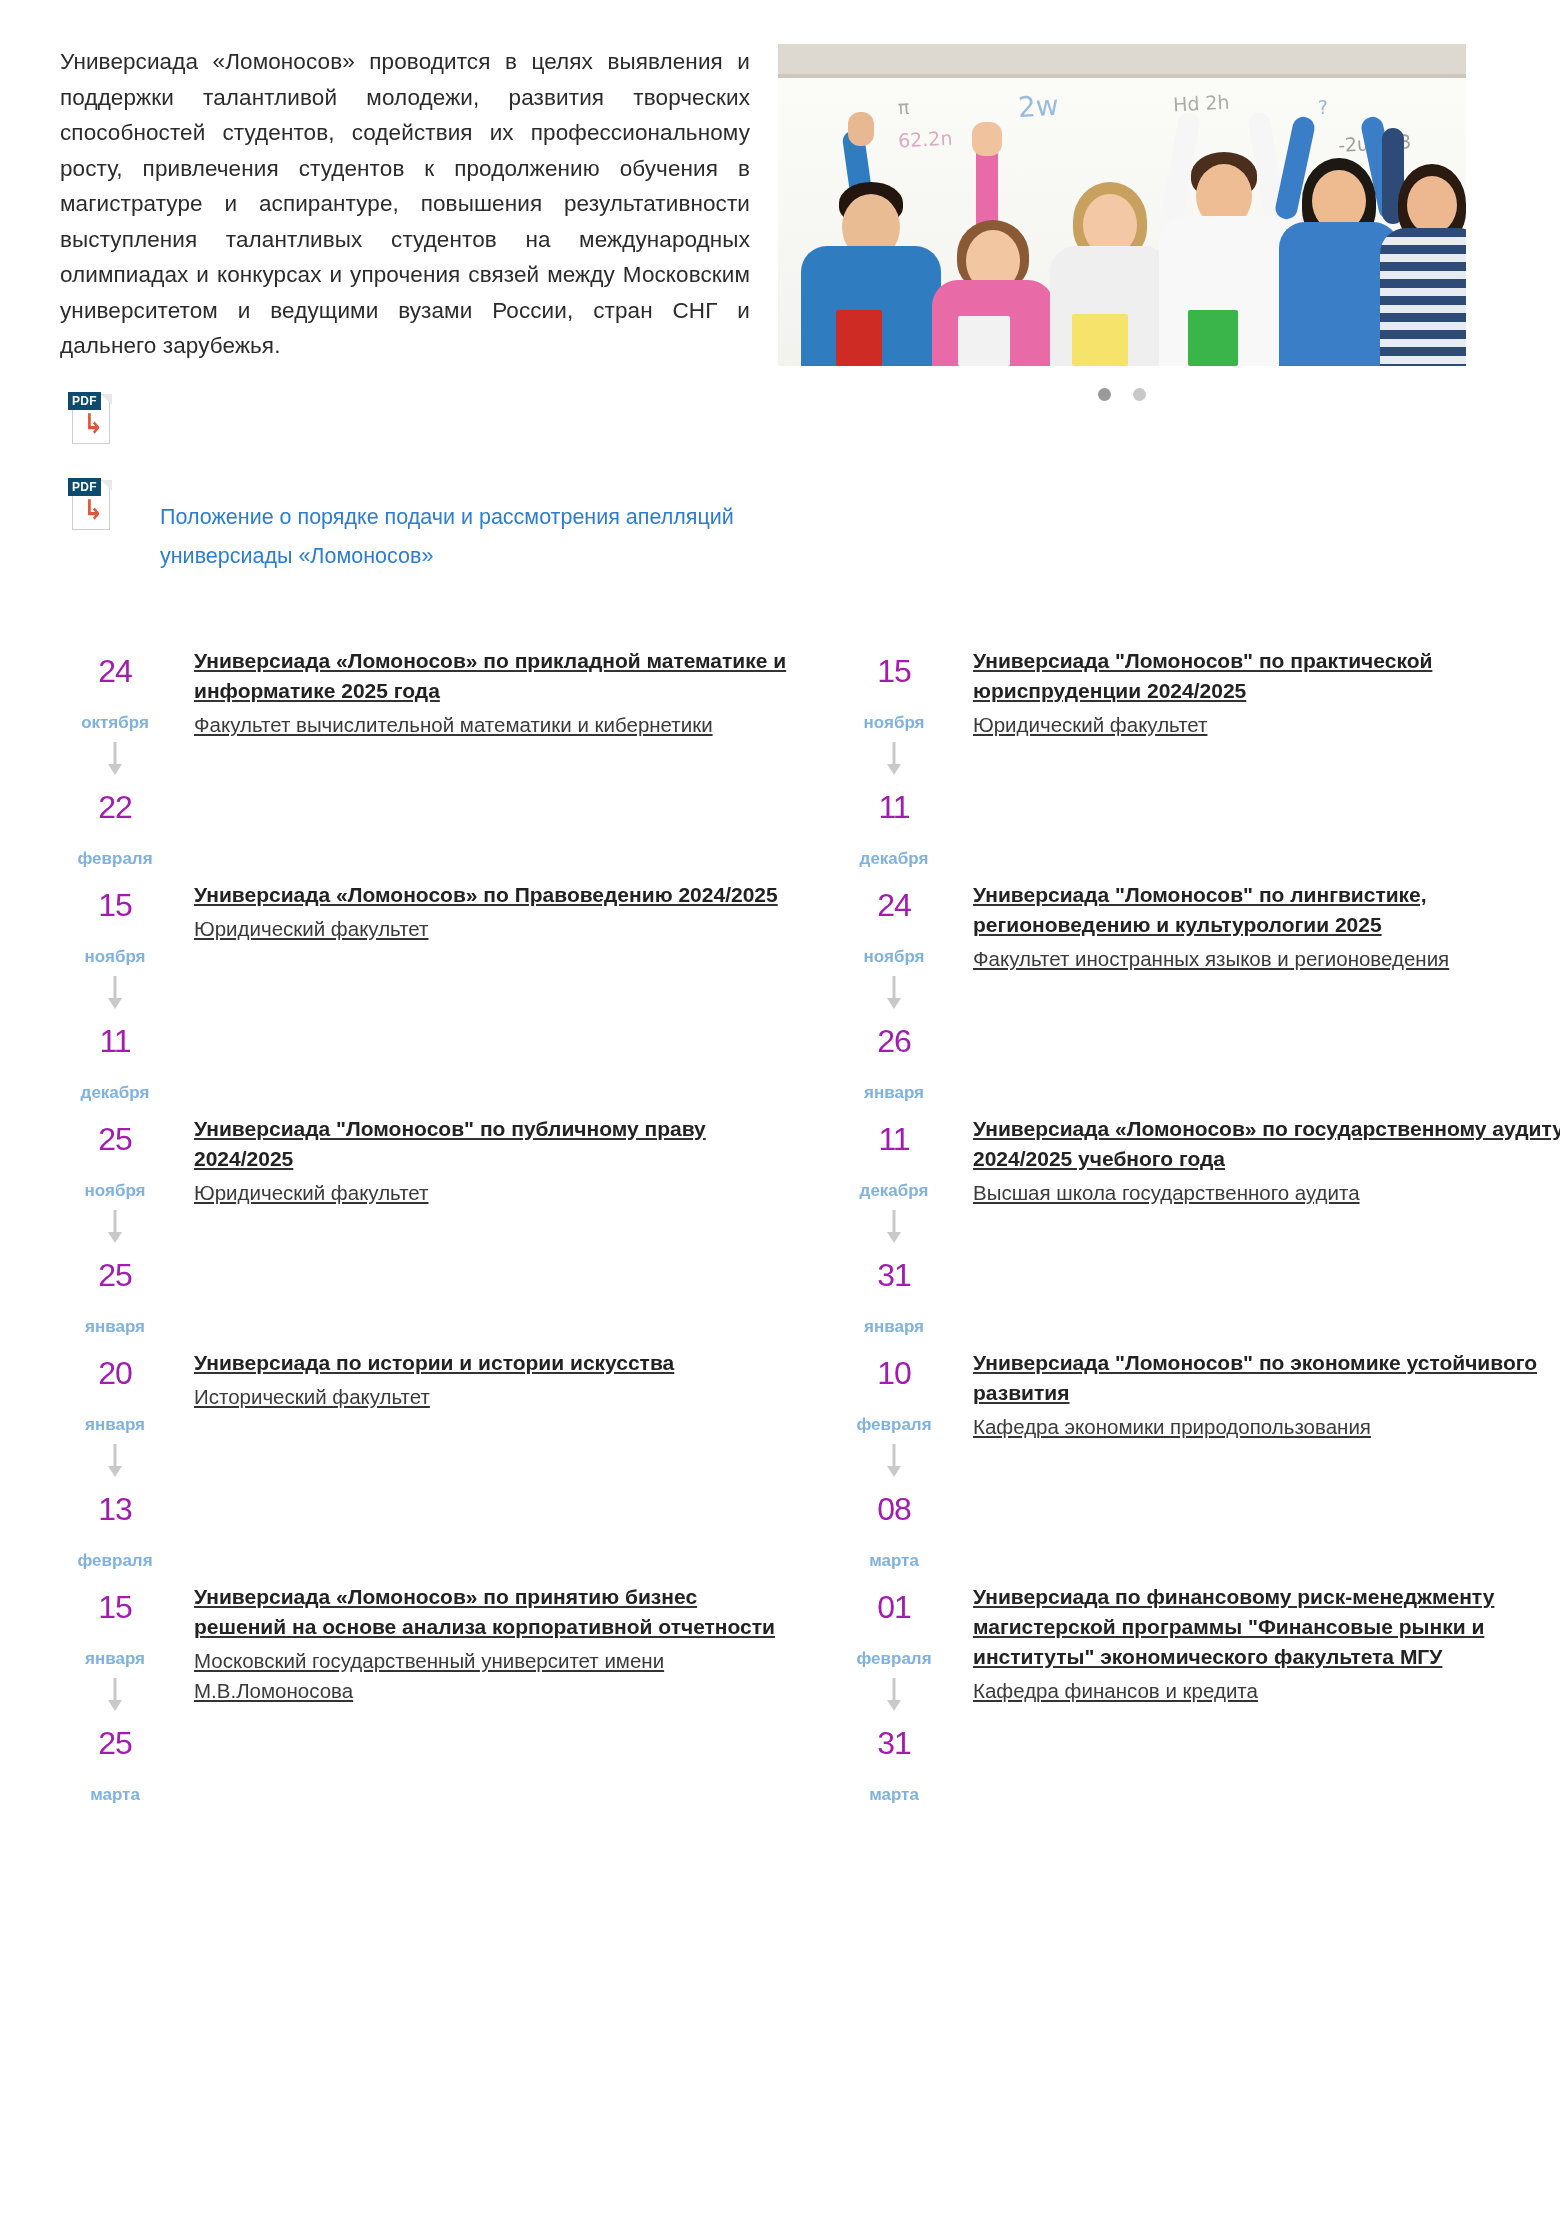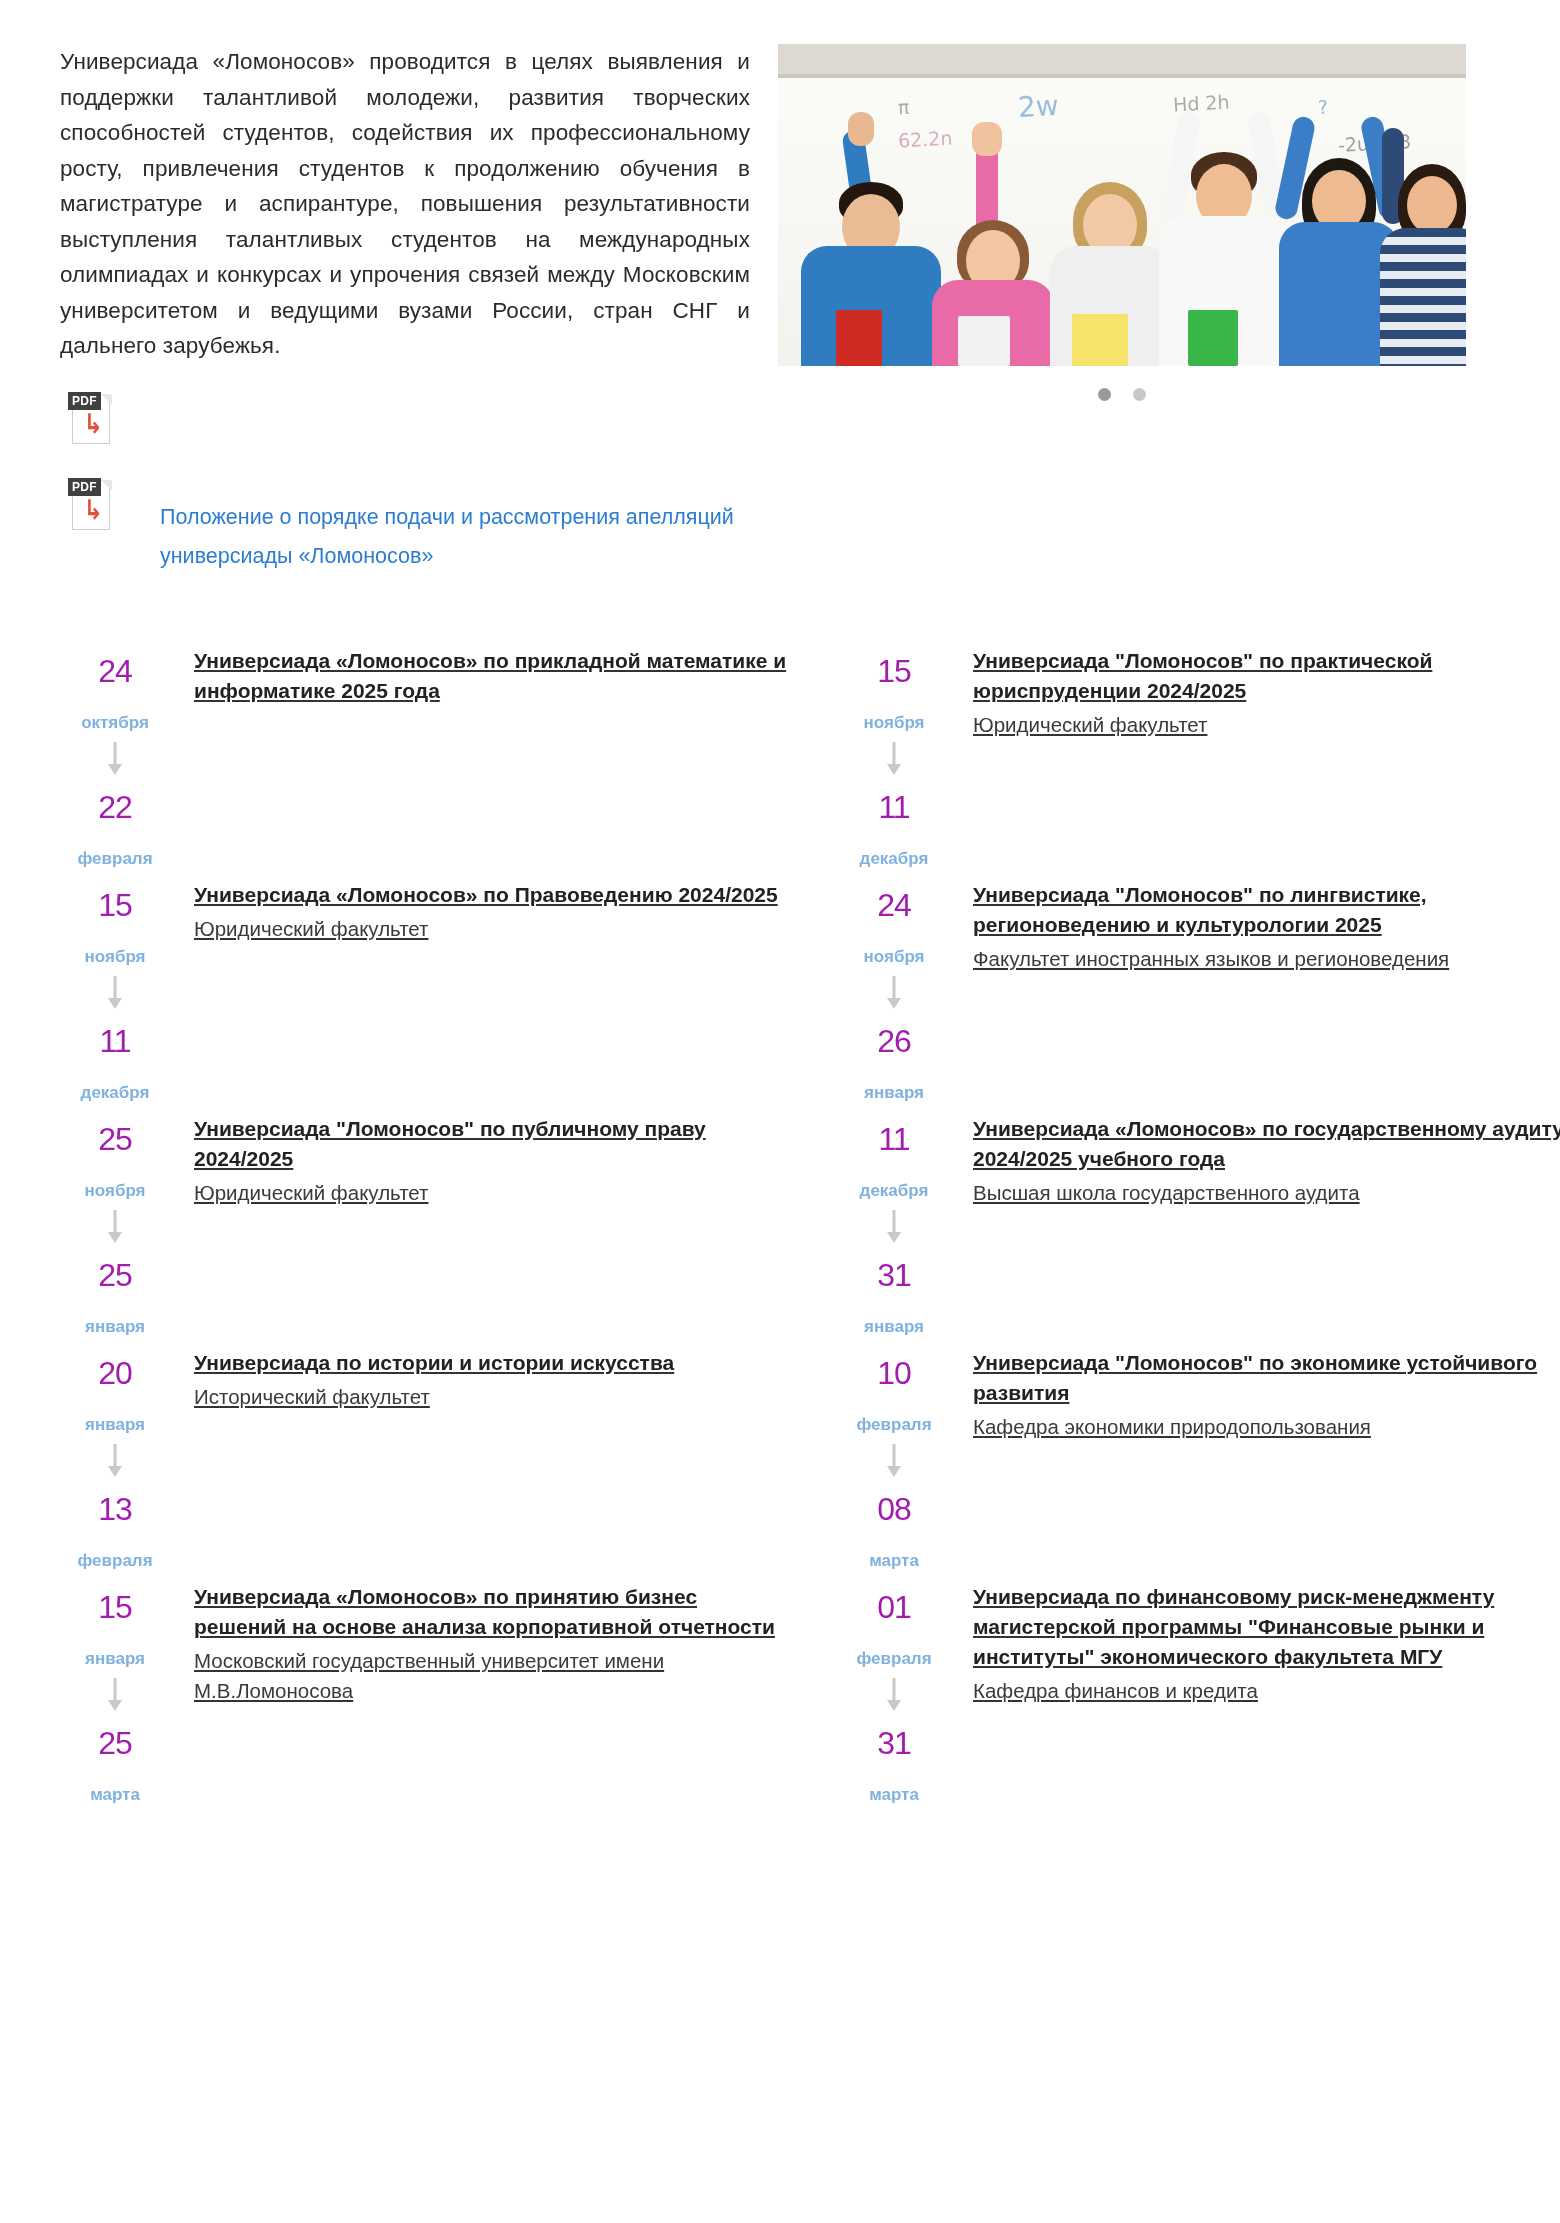--- a/index.html
+++ b/index.html
@@ -63,21 +63,21 @@
   .pdf-icon .fold {
     position: absolute;
     right: 0; top: 0;
     width: 0; height: 0;
     border-left: 11px solid transparent;
     border-top: 11px solid #e8e8e8;
   }
   .pdf-icon .tag {
     position: absolute;
     left: -4px; top: -2px;
-    background: #404040;
+    background: #0c4a6e;
     color: #ffffff;
     font-size: 12px;
     font-weight: bold;
     line-height: 16px;
     padding: 1px 4px 1px 4px;
     letter-spacing: 0.3px;
     font-family: "Liberation Sans", sans-serif;
   }
   .pdf-icon .glyph {
     position: absolute;
@@ -367,20 +367,21 @@
           <svg width="22" height="34" viewBox="0 0 22 34">
               <line x1="11" y1="0" x2="11" y2="25" stroke="#c9c9c9" stroke-width="3"></line>
               <polygon points="11,33 4,22 18,22" fill="#c9c9c9"></polygon>
             </svg>
         </div>
         <div class="date-num">22</div>
         <div class="date-mon">февраля</div>
       </div>
       <div class="event-body">
         <h3 class="event-title">Универсиада «Ломоносов» по прикладной математике и информатике 2025 года</h3>
+        <p class="event-sub">Факультет вычислительной математики и кибернетики</p>
       </div>
     </div>
 
     <div class="event">
       <div class="event-dates">
         <div class="date-num">15</div>
         <div class="date-mon">ноября</div>
         <div class="date-arrow">
           <svg width="22" height="34" viewBox="0 0 22 34">
               <line x1="11" y1="0" x2="11" y2="25" stroke="#c9c9c9" stroke-width="3"></line>

